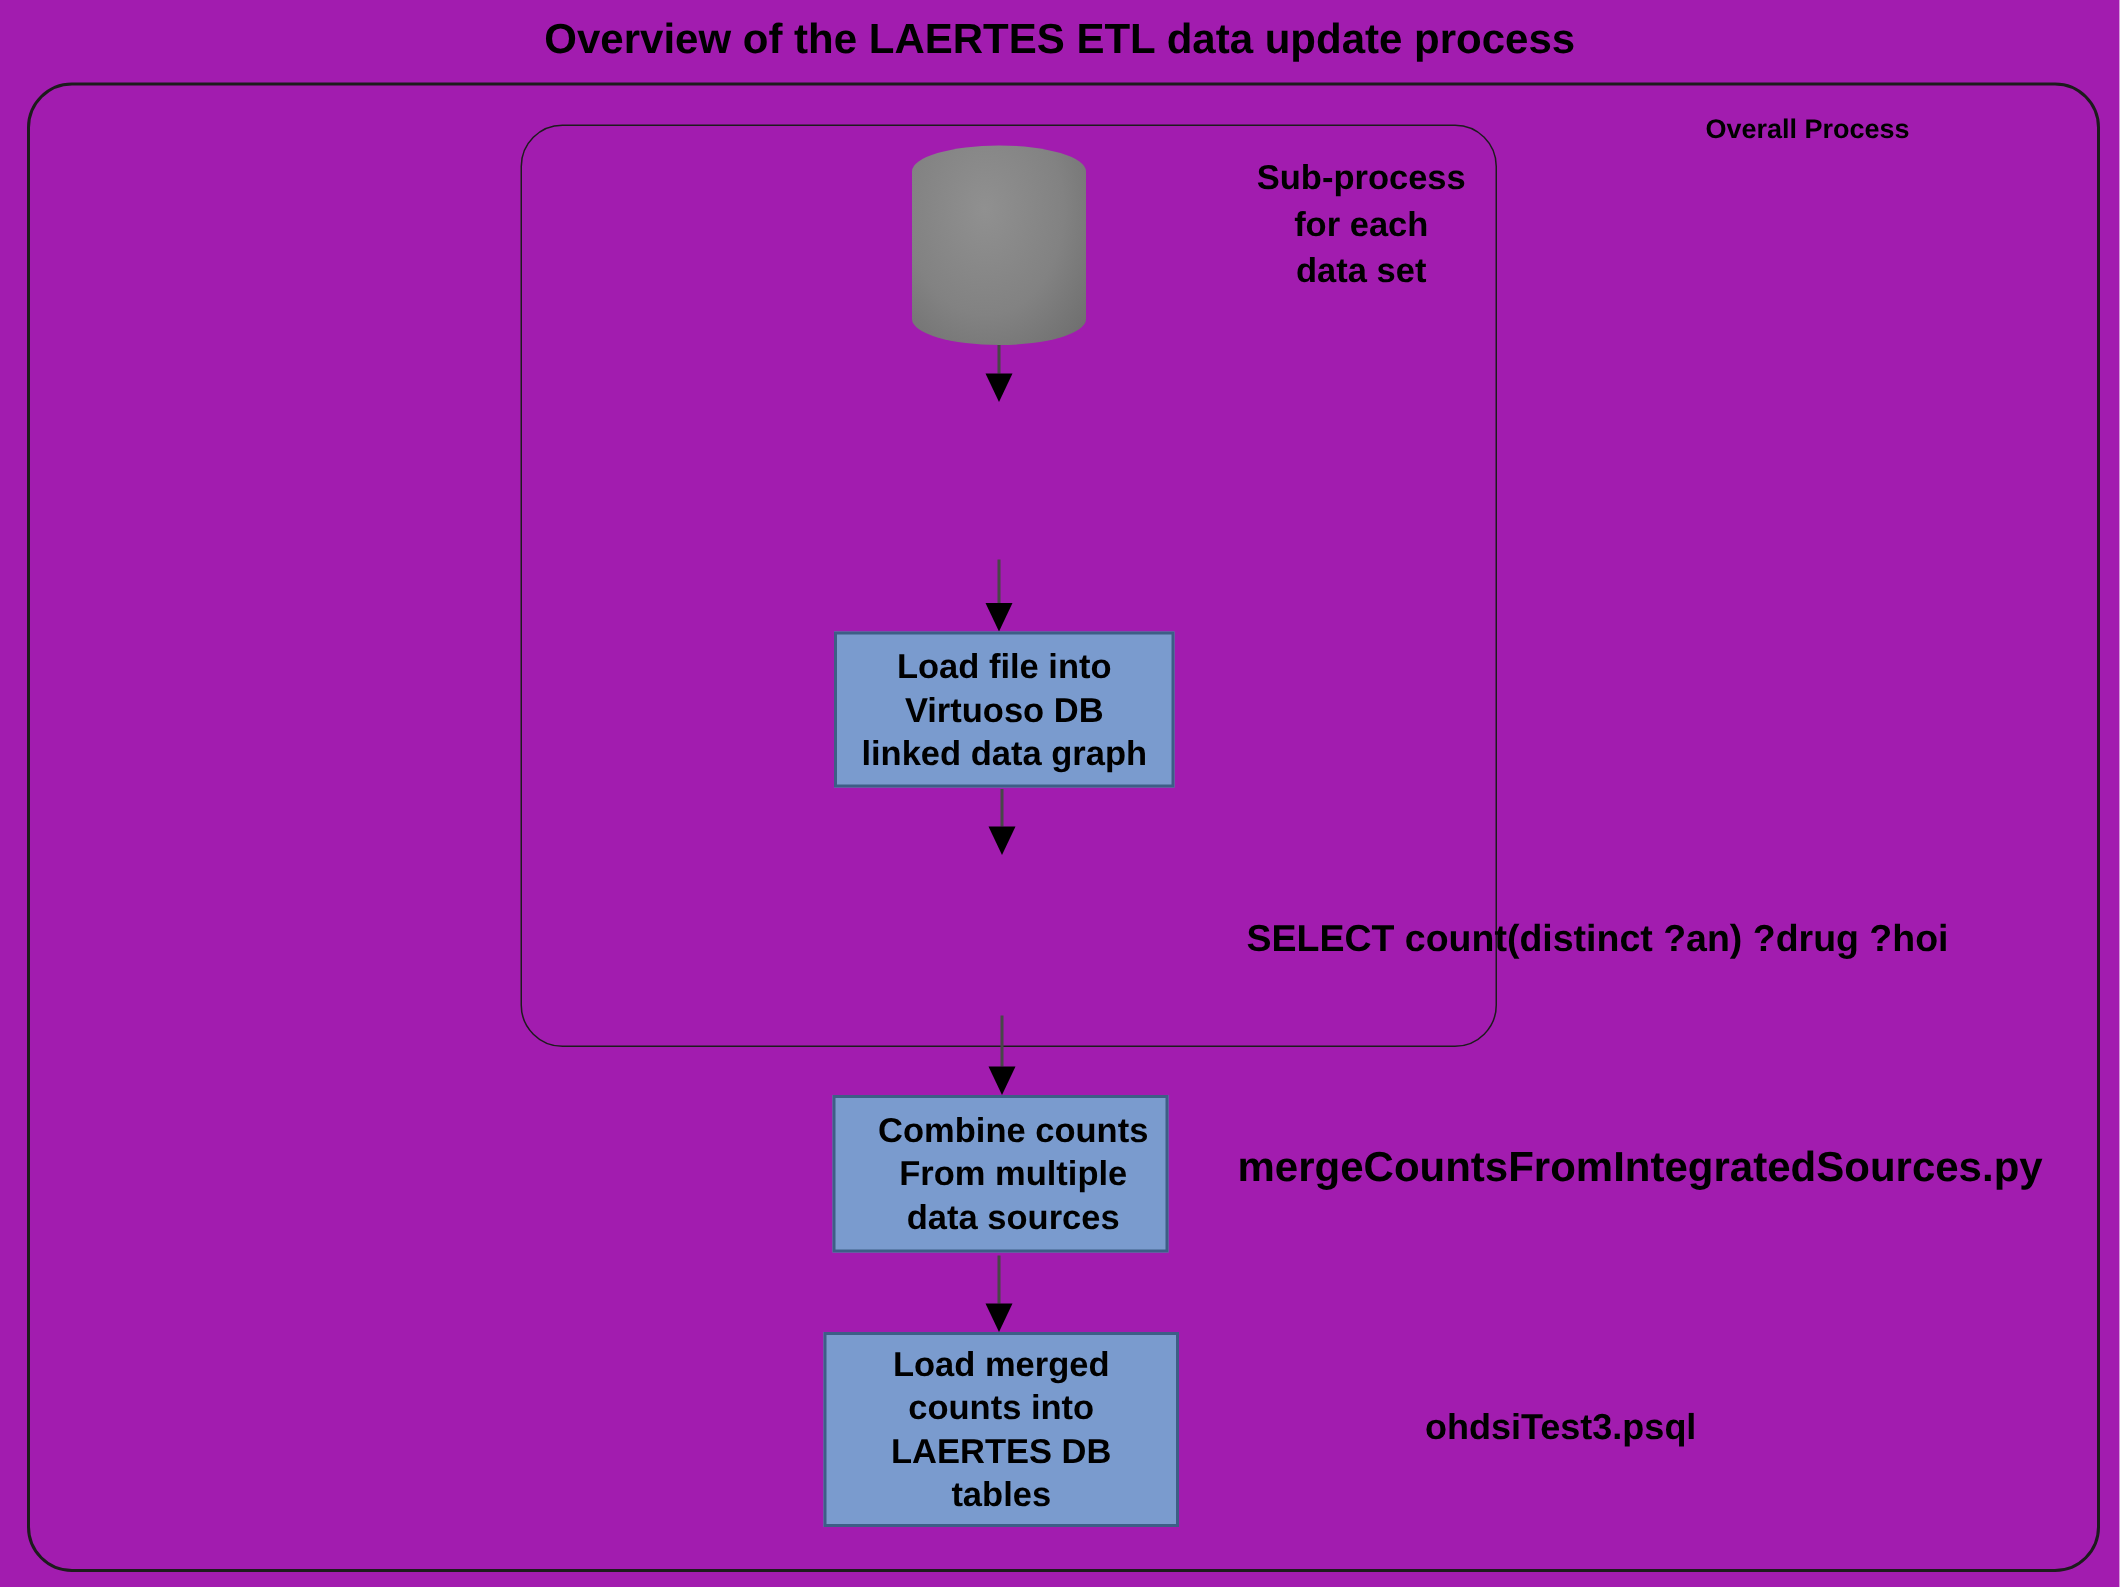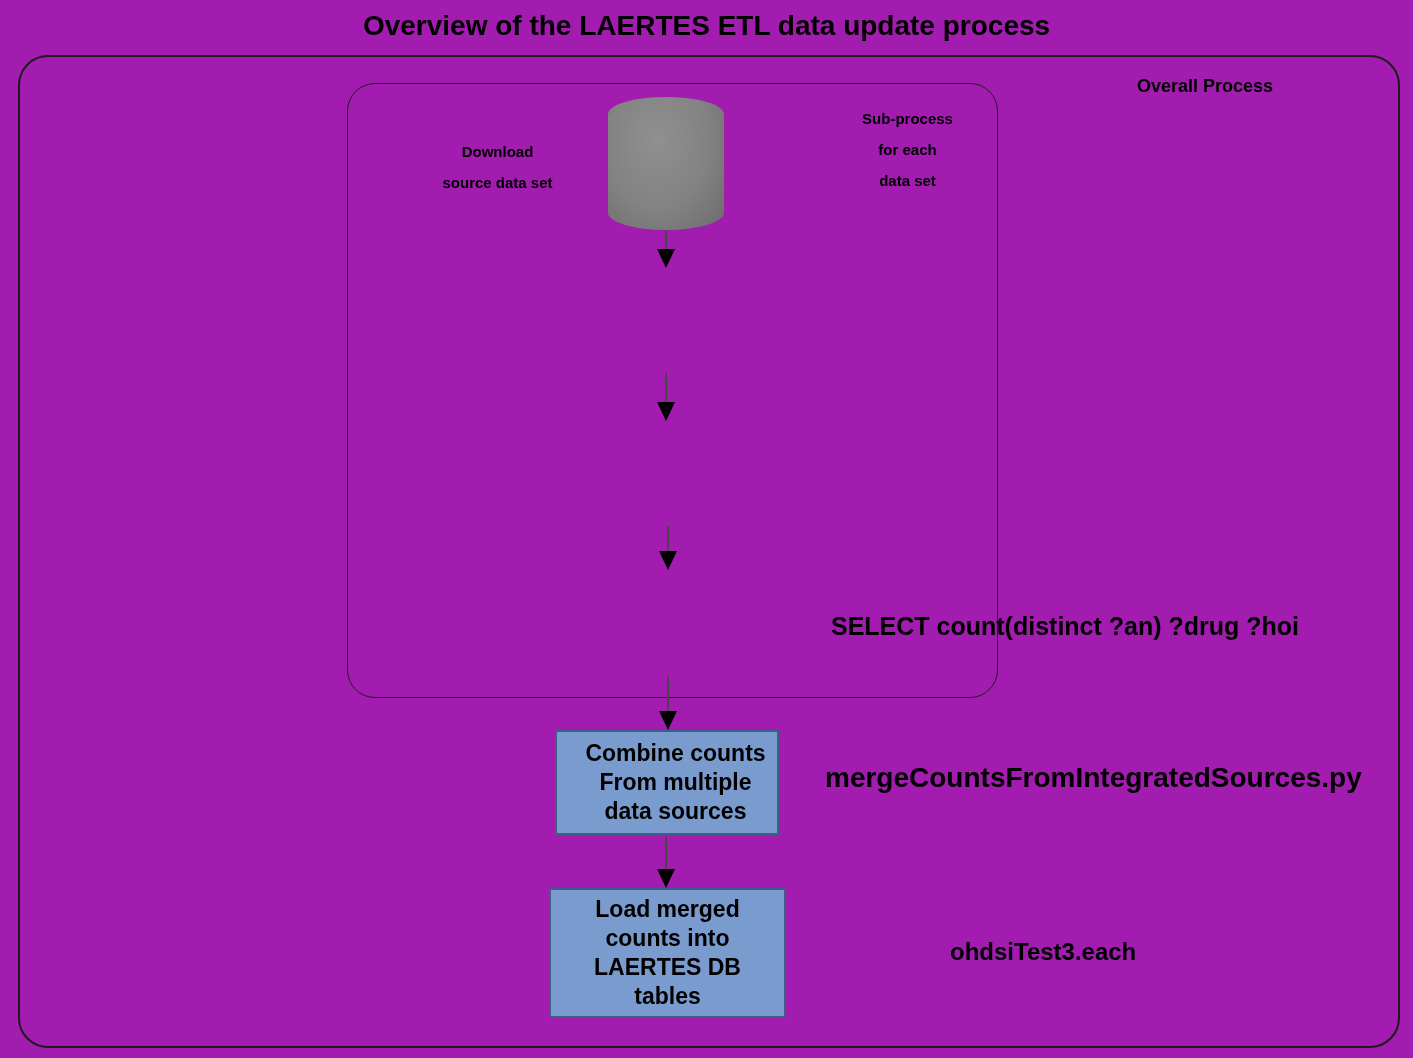--- a/index.html
+++ b/index.html
@@ -51,21 +51,21 @@
   }
   .cylinder {
     position: absolute;
     left: 608px; top: 97px;
     width: 116px; height: 133px;
     background: radial-gradient(ellipse at 42% 32%, #909090 0%, #828282 55%, #6e6e6e 95%);
     border-radius: 50% / 13%;
   }
   .side-label {
     position: absolute;
-    font-size: 15px;
+    font-size: 23px;
     line-height: 31px;
     text-align: center;
     white-space: pre-line;
   }
   .download-label { left: 385px; top: 136px; width: 225px; }
   .subprocess-label { left: 815px; top: 103px; width: 185px; }
   .process-box {
     position: absolute;
     background: #7A9BCE;
     border: 2px solid #3D5E86;
@@ -124,38 +124,39 @@
   <div class="page-title">Overview of the LAERTES ETL data update process</div>
 
   <div class="outer-frame"></div>
 
   <div class="overall-label">Overall Process</div>
 
   <div class="inner-frame"></div>
 
   <div class="cylinder"></div>
 
-  <div class="side-label download-label">Download
-source data set</div>
 
   <div class="side-label subprocess-label">Sub-process
 for each
 data set</div>
 
   <div class="flow-arrow arrow-1">
     <div class="arrow-line"></div>
     <div class="arrow-head"></div>
   </div>
 
 
   <div class="flow-arrow arrow-2">
     <div class="arrow-line"></div>
     <div class="arrow-head"></div>
   </div>
 
+  <div class="process-box box-2">Load file into
+Virtuoso DB
+linked data graph</div>
 
   <div class="flow-arrow arrow-3">
     <div class="arrow-line"></div>
     <div class="arrow-head"></div>
   </div>
 
 
   <div class="annotation annotation-select">SELECT count(distinct ?an) ?drug ?hoi</div>
 
   <div class="flow-arrow arrow-4">
@@ -172,15 +173,15 @@
   <div class="flow-arrow arrow-5">
     <div class="arrow-line"></div>
     <div class="arrow-head"></div>
   </div>
 
   <div class="process-box box-5">Load merged
 counts into
 LAERTES DB
 tables</div>
 
-  <div class="annotation annotation-psql">ohdsiTest3.each</div>
+  <div class="annotation annotation-psql">ohdsiTest3.psql</div>
 
 </div>
 
 </body></html>

